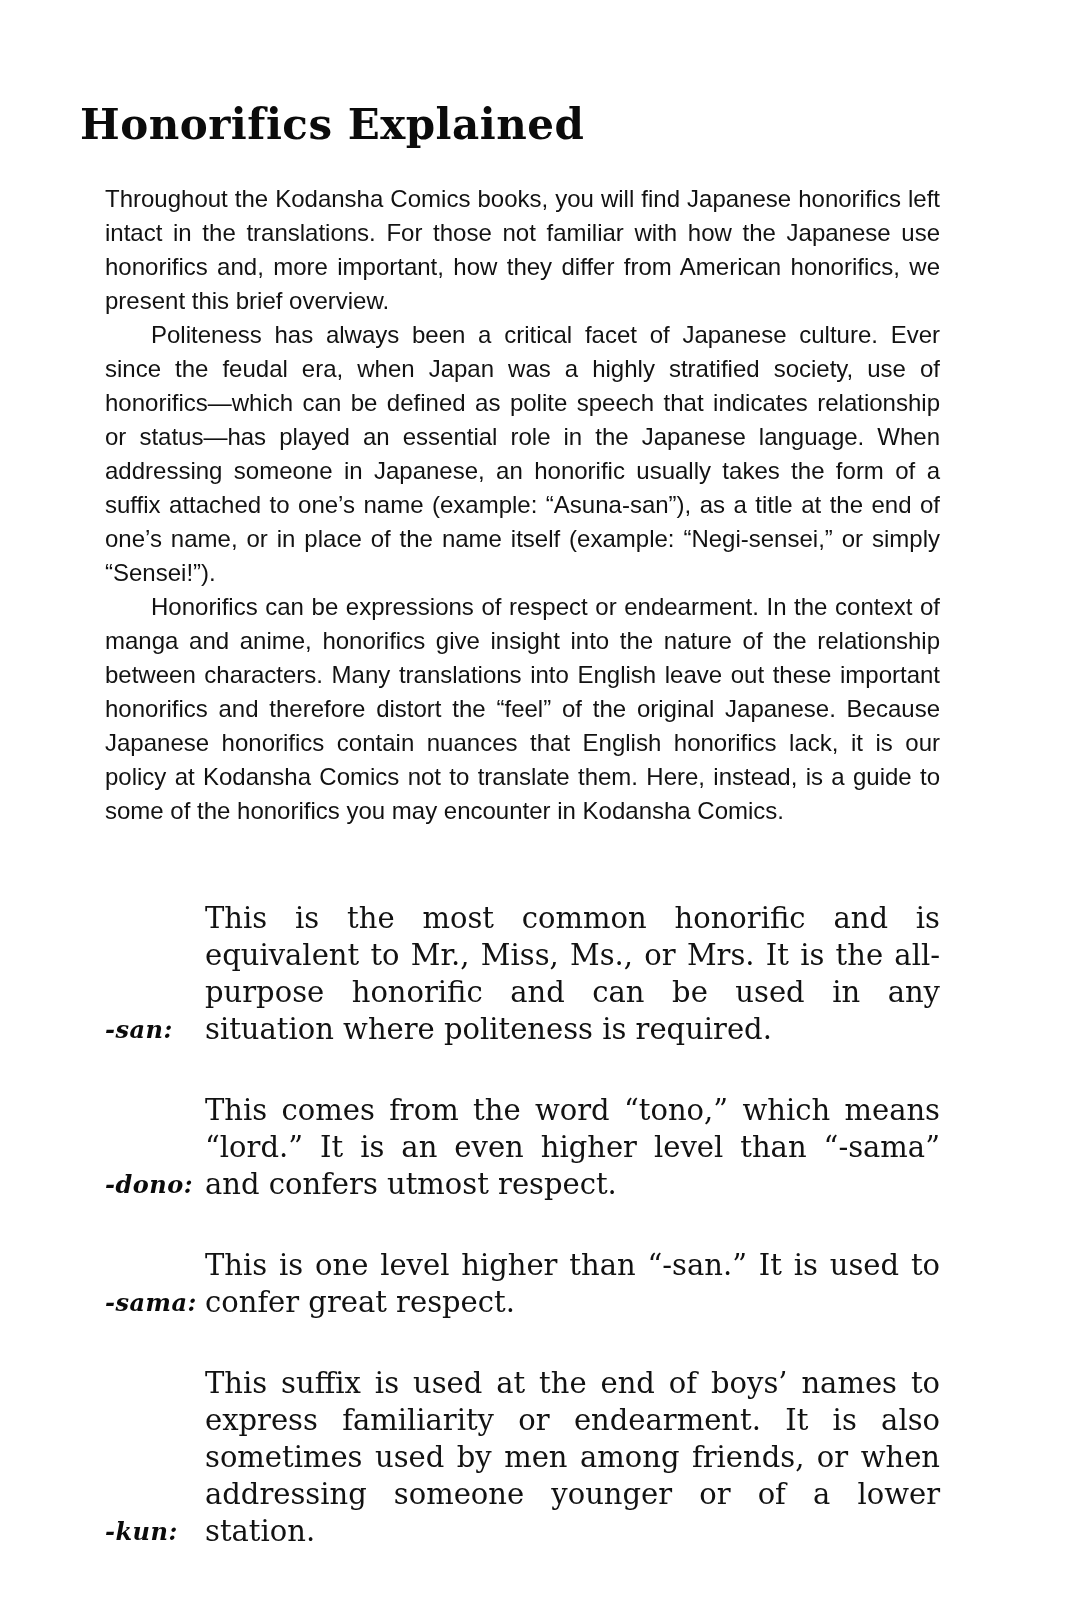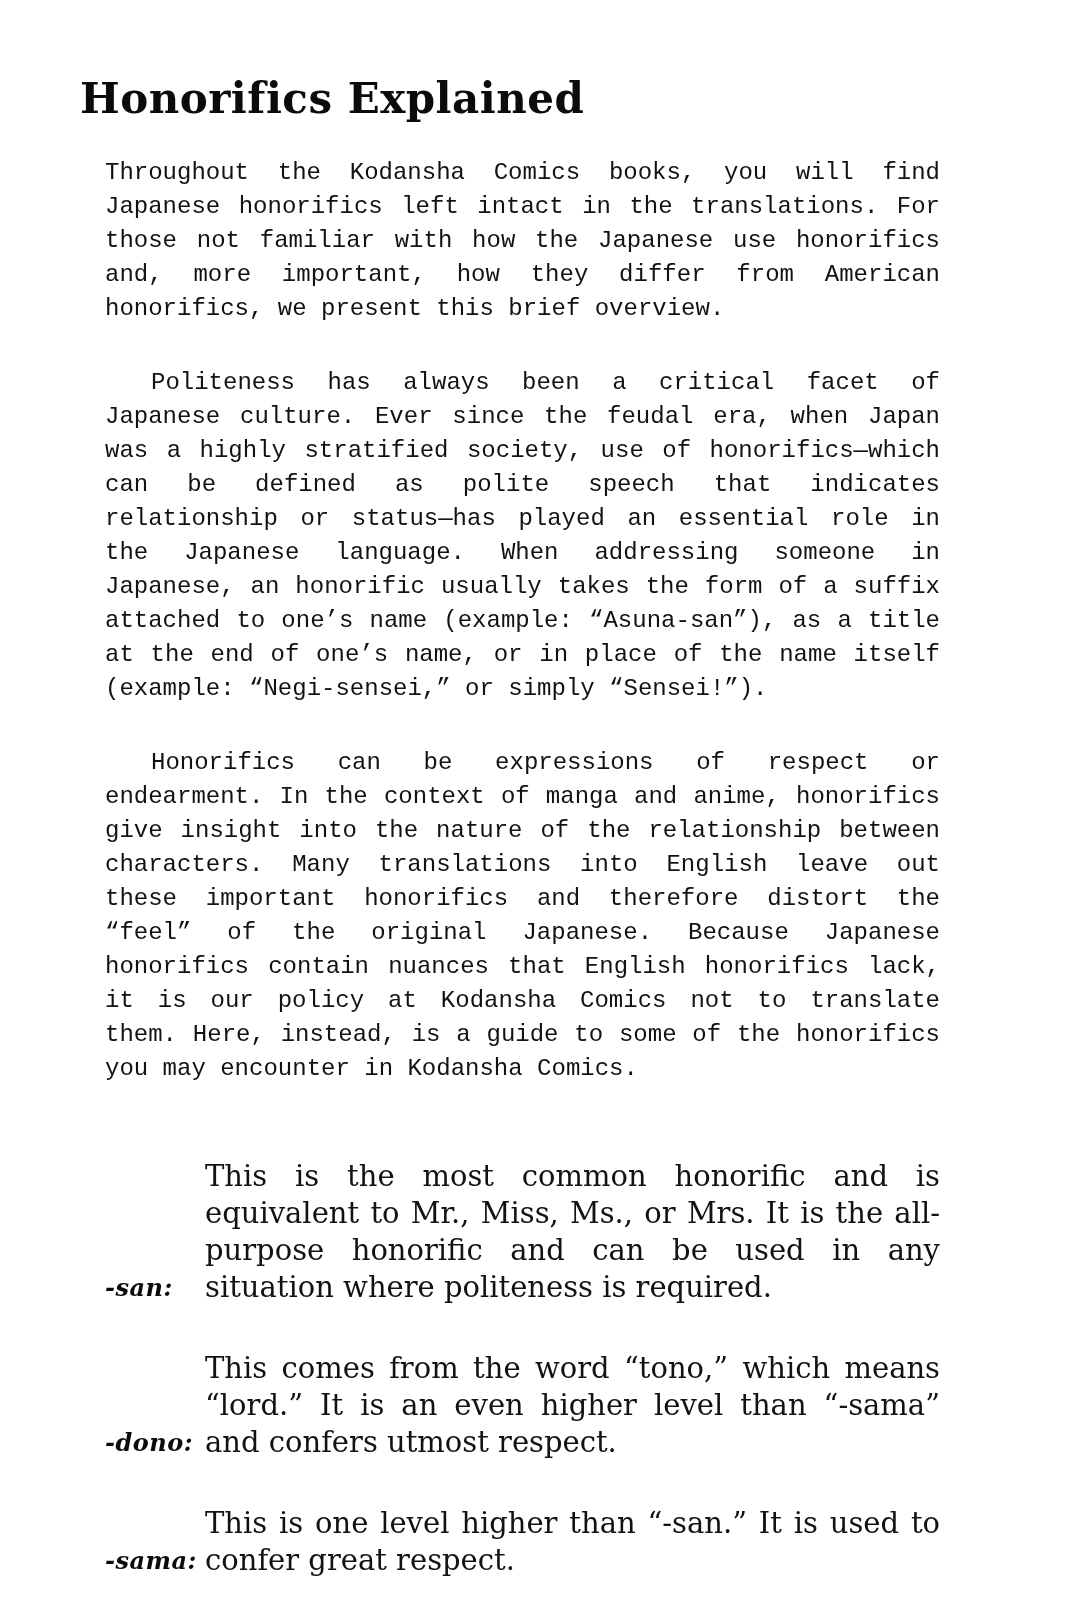--- a/index.html
+++ b/index.html
@@ -11,46 +11,45 @@
     width: 1066px;
     height: 1600px;
     position: relative;
     color: #0d0d0d;
     -webkit-font-smoothing: antialiased;
   }
   .page {
     box-sizing: border-box;
     width: 1066px;
     height: 1600px;
-    padding-top: 76px;
+    padding-top: 102px;
     overflow: hidden;
   }
   .page-title {
     margin: 0 0 0 80px;
     font-family: "DejaVu Serif", serif;
     font-weight: 700;
     font-size: 42px;
     line-height: 46px;
     letter-spacing: 0.5px;
     color: #0b0b0b;
   }
   .body-text {
     margin: 34px 126px 0 105px; 
   }
   .para {
     margin: 0;
-    font-family: Liberation Mono, monospace;
+    font-family: Liberation Sans, sans-serif;
     font-size: 24px;
     line-height: 34px;
     text-align: justify;
     color: #121212;
   }
   .para.indent {
     text-indent: 46px;
-    margin-top: 40px;
   }
   .honorifics-list {
     margin: 72px 126px 0 105px;
   }
   .entry {
     display: flex;
     align-items: flex-end;
     margin-bottom: 44px;
   }
   .entry:last-child {
@@ -102,17 +101,18 @@
       <div class="entry-text">This comes from the word “tono,” which means “lord.” It is an even higher level than “-sama” and confers utmost respect.</div>
     </div>
 
     <div class="entry">
       <div class="entry-label">-sama:</div>
       <div class="entry-text">This is one level higher than “-san.” It is used to confer great respect.</div>
     </div>
 
     <div class="entry">
       <div class="entry-label">-kun:</div>
+      <div class="entry-text">This suffix is used at the end of boys’ names to express familiarity or endearment. It is also sometimes used by men among friends, or when addressing someone younger or of a lower station.</div>
     </div>
 
   </div>
 
 </div>
 
 </body></html>

